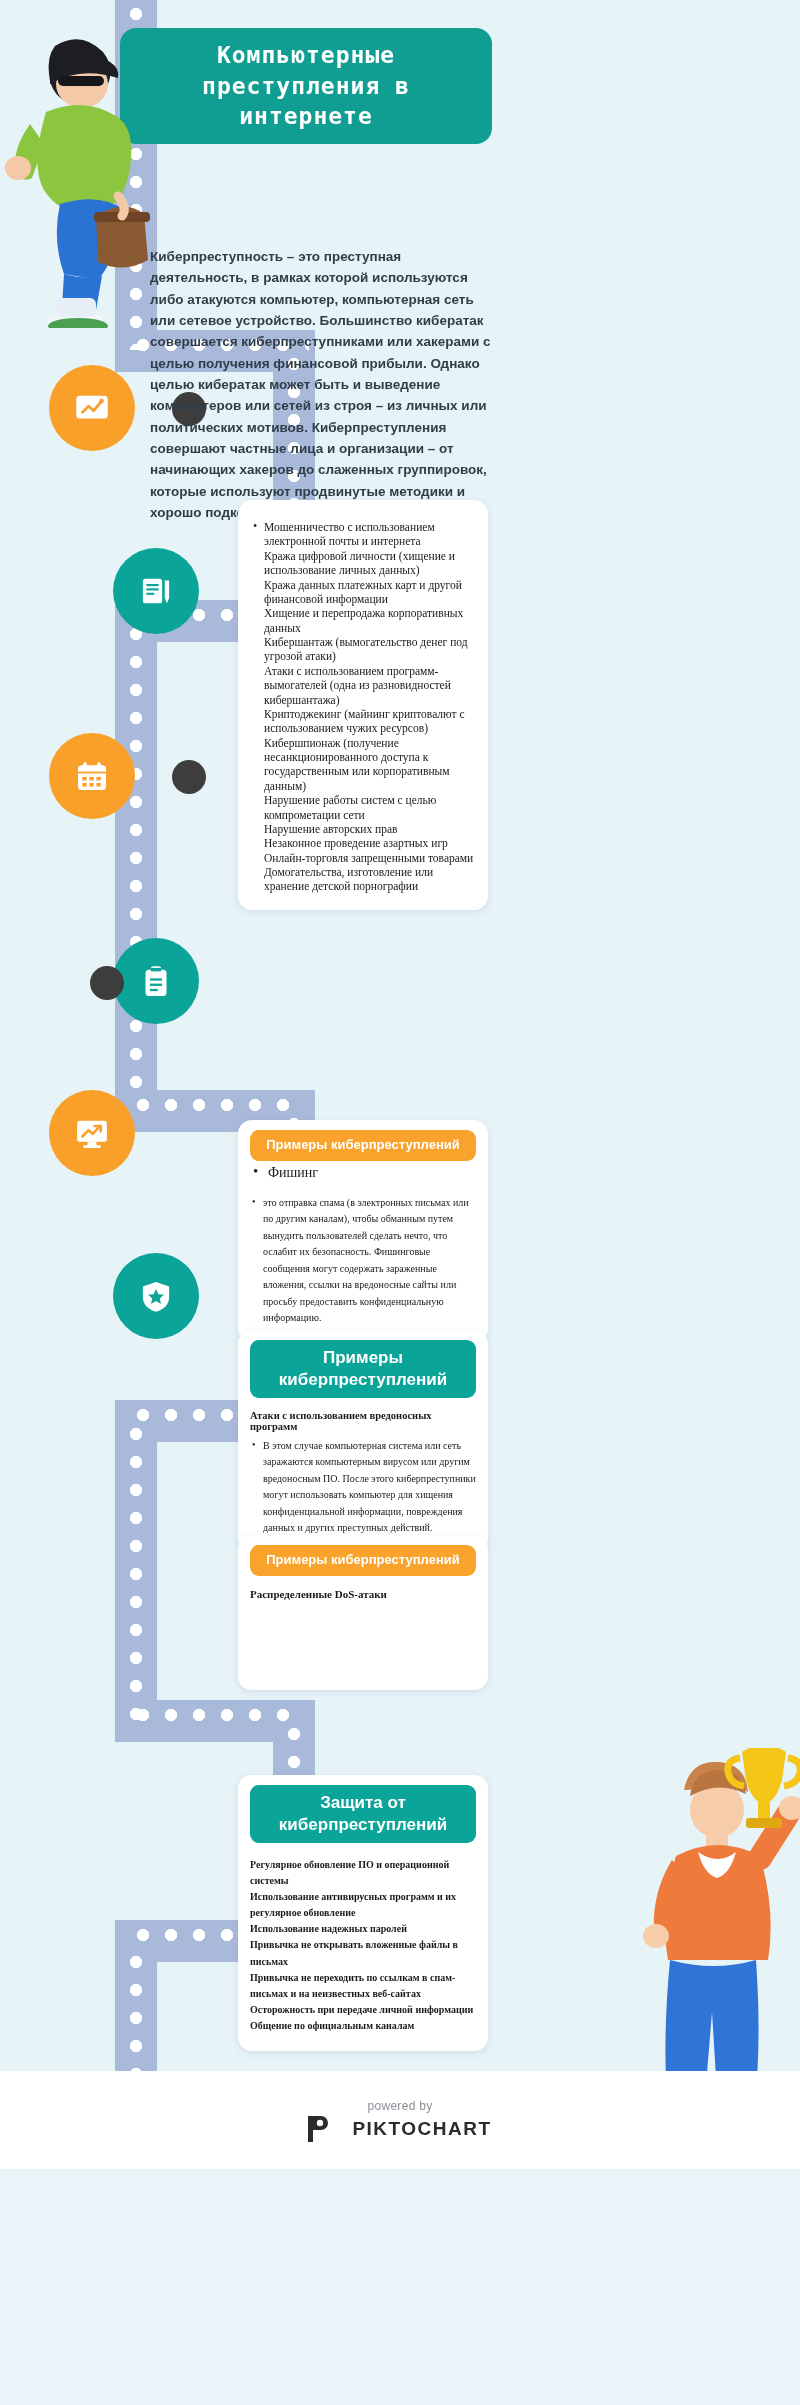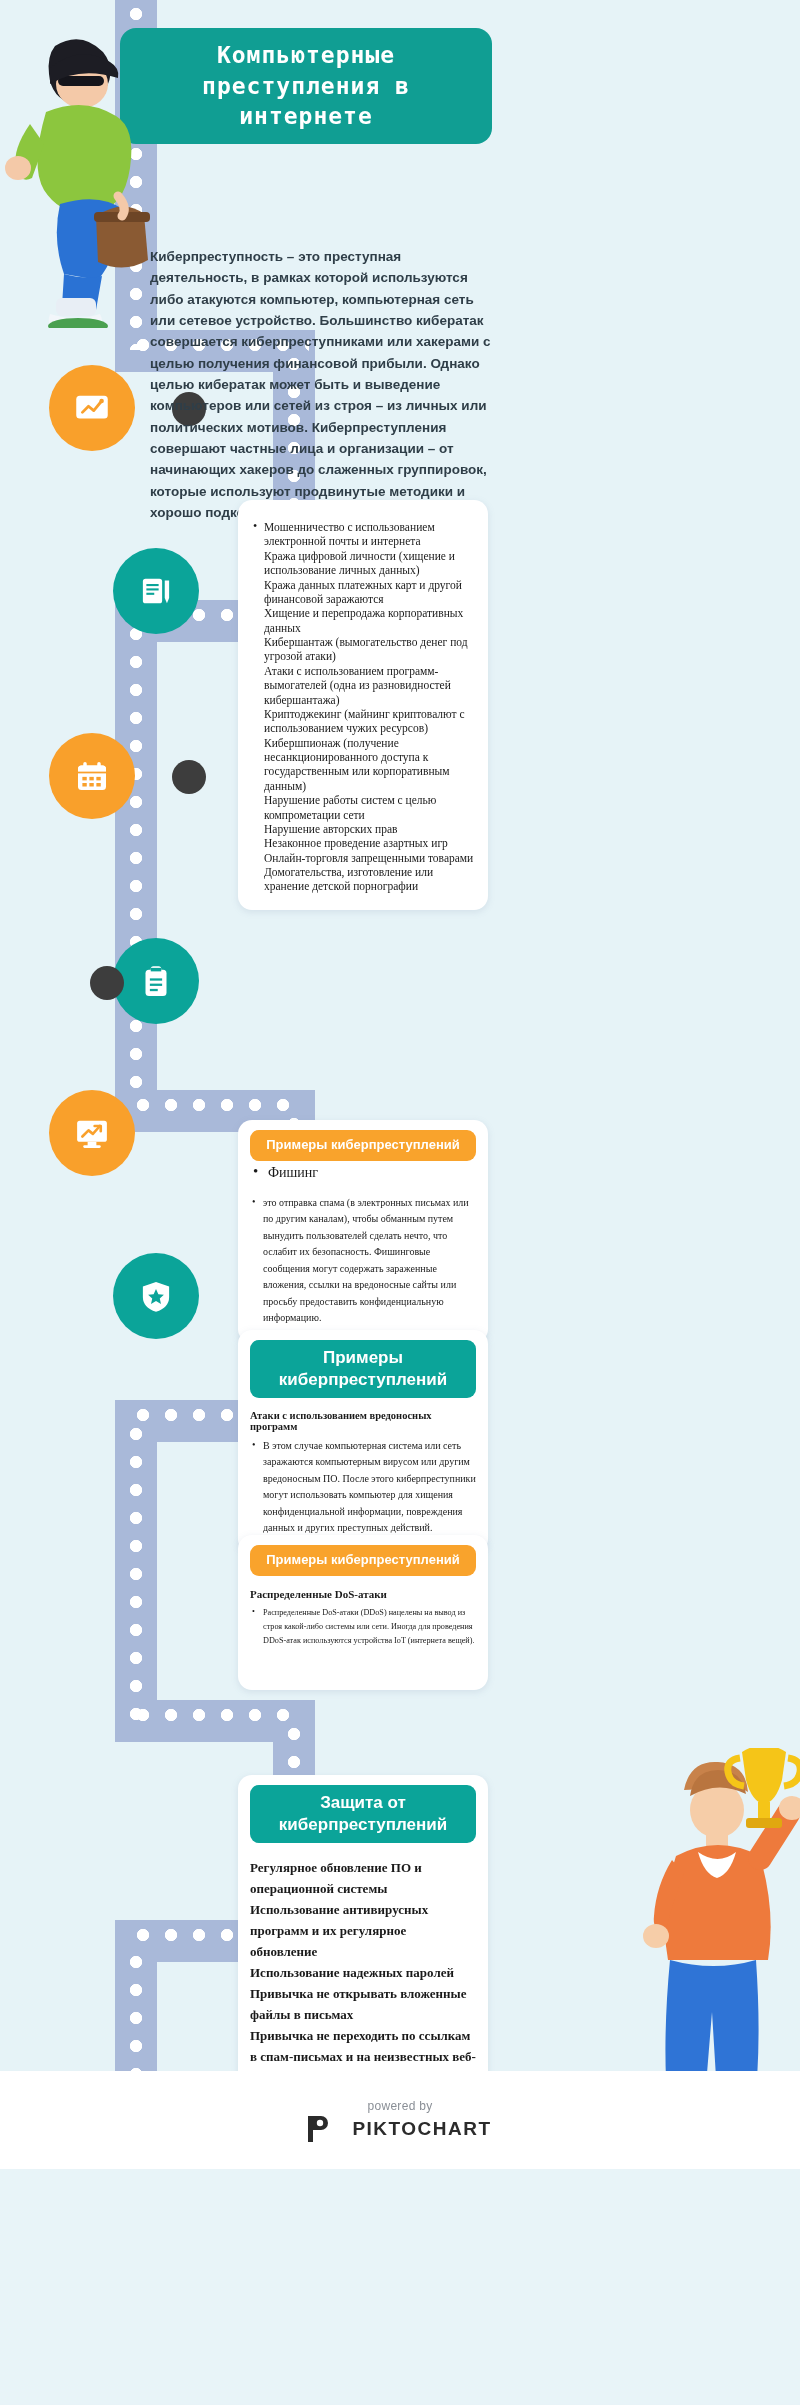--- a/index.html
+++ b/index.html
@@ -76,21 +76,21 @@
   .body-sm { font-size: 10px; line-height: 1.65; }
   .body-xs { font-size: 8.2px; line-height: 1.7; }
   .bullet-row { position: relative; padding-left: 13px; }
   .bullet-row::before {
     content: "•"; position: absolute; left: 2px; top: -1px;
   }
   .big-bullet { font-size: 14px; position: relative; padding-left: 18px; margin-top: 4px;}
   .big-bullet::before {
     content: "•"; position: absolute; left: 3px; top: -2px; font-size: 15px;
   }
-  .protect-line { font-size: 13px; line-height: 1.62; font-weight: bold; }
+  .protect-line { font-size: 10px; line-height: 1.62; font-weight: bold; }
 
   
   .title-banner {
     position: absolute; left: 120px; top: 28px;
     width: 372px; height: 116px;
     background: #109e93; border-radius: 16px;
     z-index: 6;
     display: flex; align-items: center; justify-content: center;
   }
   .title-text {
@@ -239,21 +239,21 @@
     <svg viewBox="0 0 48 48">
       <path d="M24 8 l15 5 v12 q0 12 -15 17 q-15 -5 -15 -17 v-12z" fill="#ffffff"></path>
       <polygon points="24,16 26.7,22 33,22.6 28.3,26.8 29.7,33 24,29.8 18.3,33 19.7,26.8 15,22.6 21.3,22" fill="#0ba499"></polygon>
     </svg>
   </div>
 
   <div class="card" style="left:238px; top:500px; width:250px;">
     <ul class="tight serif">
       <li class="bulleted">Мошенничество с использованием электронной почты и интернета</li>
       <li>Кража цифровой личности (хищение и использование личных данных)</li>
-      <li>Кража данных платежных карт и другой финансовой заражаются</li>
+      <li>Кража данных платежных карт и другой финансовой информации</li>
       <li>Хищение и перепродажа корпоративных данных</li>
       <li>Кибершантаж (вымогательство денег под угрозой атаки)</li>
       <li>Атаки с использованием программ-вымогателей (одна из разновидностей кибершантажа)</li>
       <li>Криптоджекинг (майнинг криптовалют с использованием чужих ресурсов)</li>
       <li>Кибершпионаж (получение несанкционированного доступа к государственным или корпоративным данным)</li>
       <li>Нарушение работы систем с целью компрометации сети</li>
       <li>Нарушение авторских прав</li>
       <li>Незаконное проведение азартных игр</li>
       <li>Онлайн-торговля запрещенными товарами</li>
       <li>Домогательства, изготовление или хранение детской порнографии</li>
@@ -268,21 +268,20 @@
 
   <div class="card" style="left:238px; top:1330px; width:250px; min-height:175px;">
     <div class="card-head teal">Примеры киберпреступлений</div>
     <div class="serif sub-title">Атаки с использованием вредоносных программ</div>
     <div class="serif body-sm bullet-row">В этом случае компьютерная система или сеть заражаются компьютерным вирусом или другим вредоносным ПО. После этого киберпреступники могут использовать компьютер для хищения конфиденциальной информации, повреждения данных и других преступных действий.</div>
   </div>
 
   <div class="card" style="left:238px; top:1535px; width:250px; min-height:155px;">
     <div class="card-head orange">Примеры киберпреступлений</div>
     <div class="serif sub-title" style="font-size:11px;">Распределенные DoS-атаки</div>
-    <div class="serif body-xs bullet-row">Распределенные DoS-атаки (DDoS) нацелены на вывод из строя какой-либо системы или сети. Иногда для проведения DDoS-атак используются устройства IoT (интернета вещей).</div>
   </div>
 
   <div class="card" style="left:238px; top:1775px; width:250px; min-height:195px;">
     <div class="card-head teal">Защита от киберпреступлений</div>
     <div class="serif" style="margin-top:14px;">
       <div class="protect-line">Регулярное обновление ПО и операционной системы</div>
       <div class="protect-line">Использование антивирусных программ и их регулярное обновление</div>
       <div class="protect-line">Использование надежных паролей</div>
       <div class="protect-line">Привычка не открывать вложенные файлы в письмах</div>
       <div class="protect-line">Привычка не переходить по ссылкам в спам-письмах и на неизвестных веб-сайтах</div>

